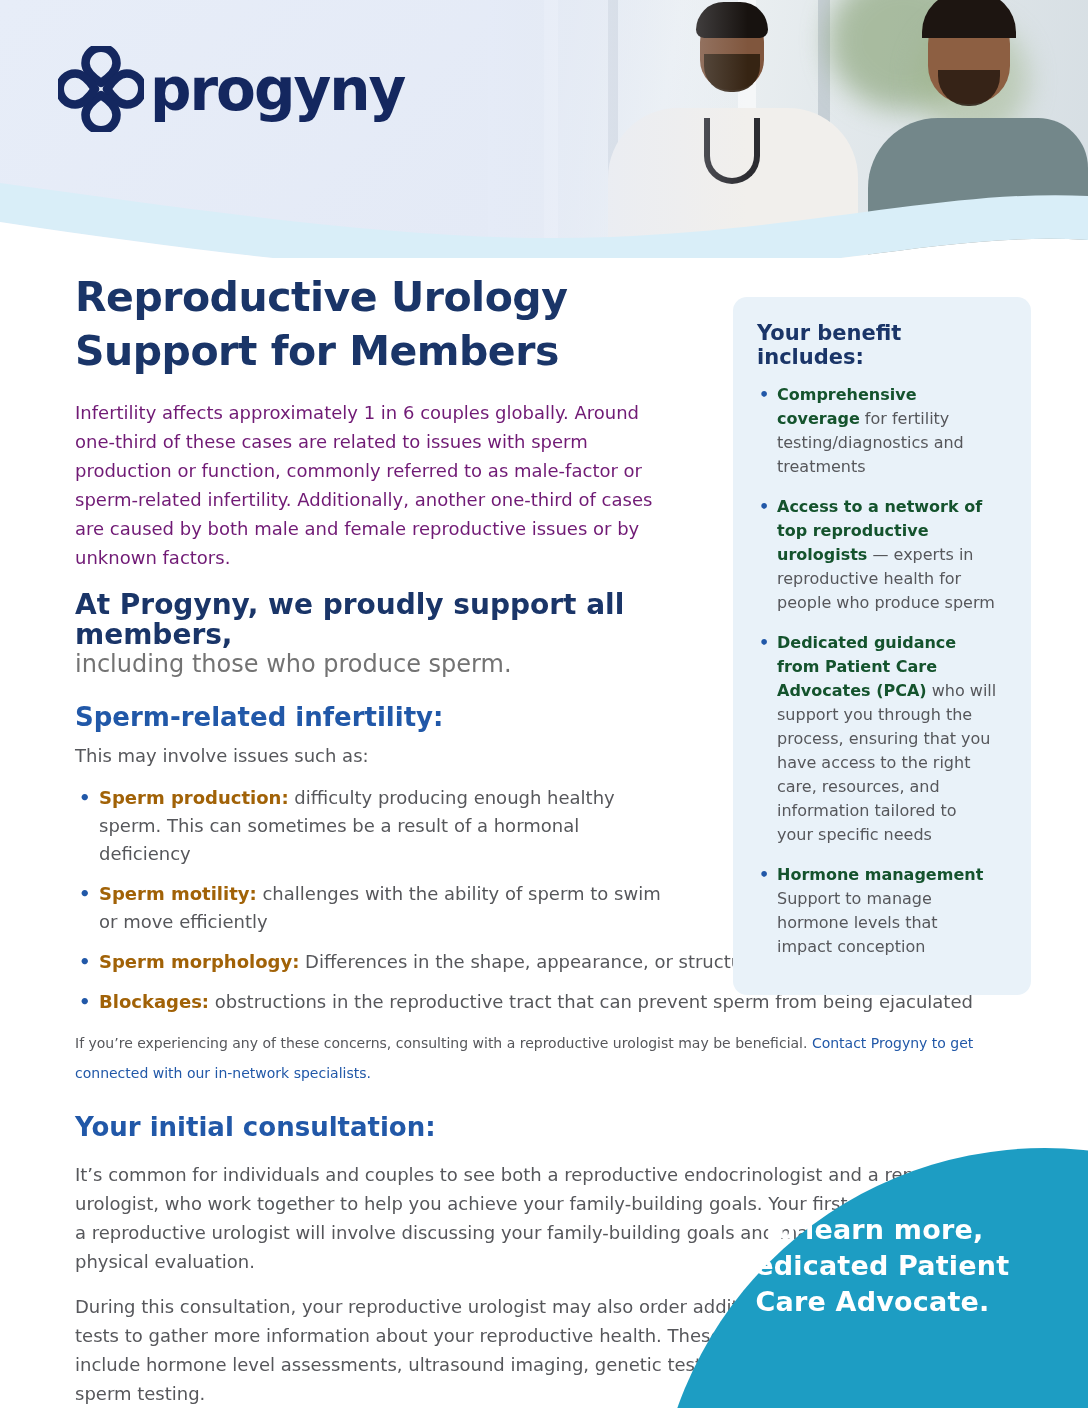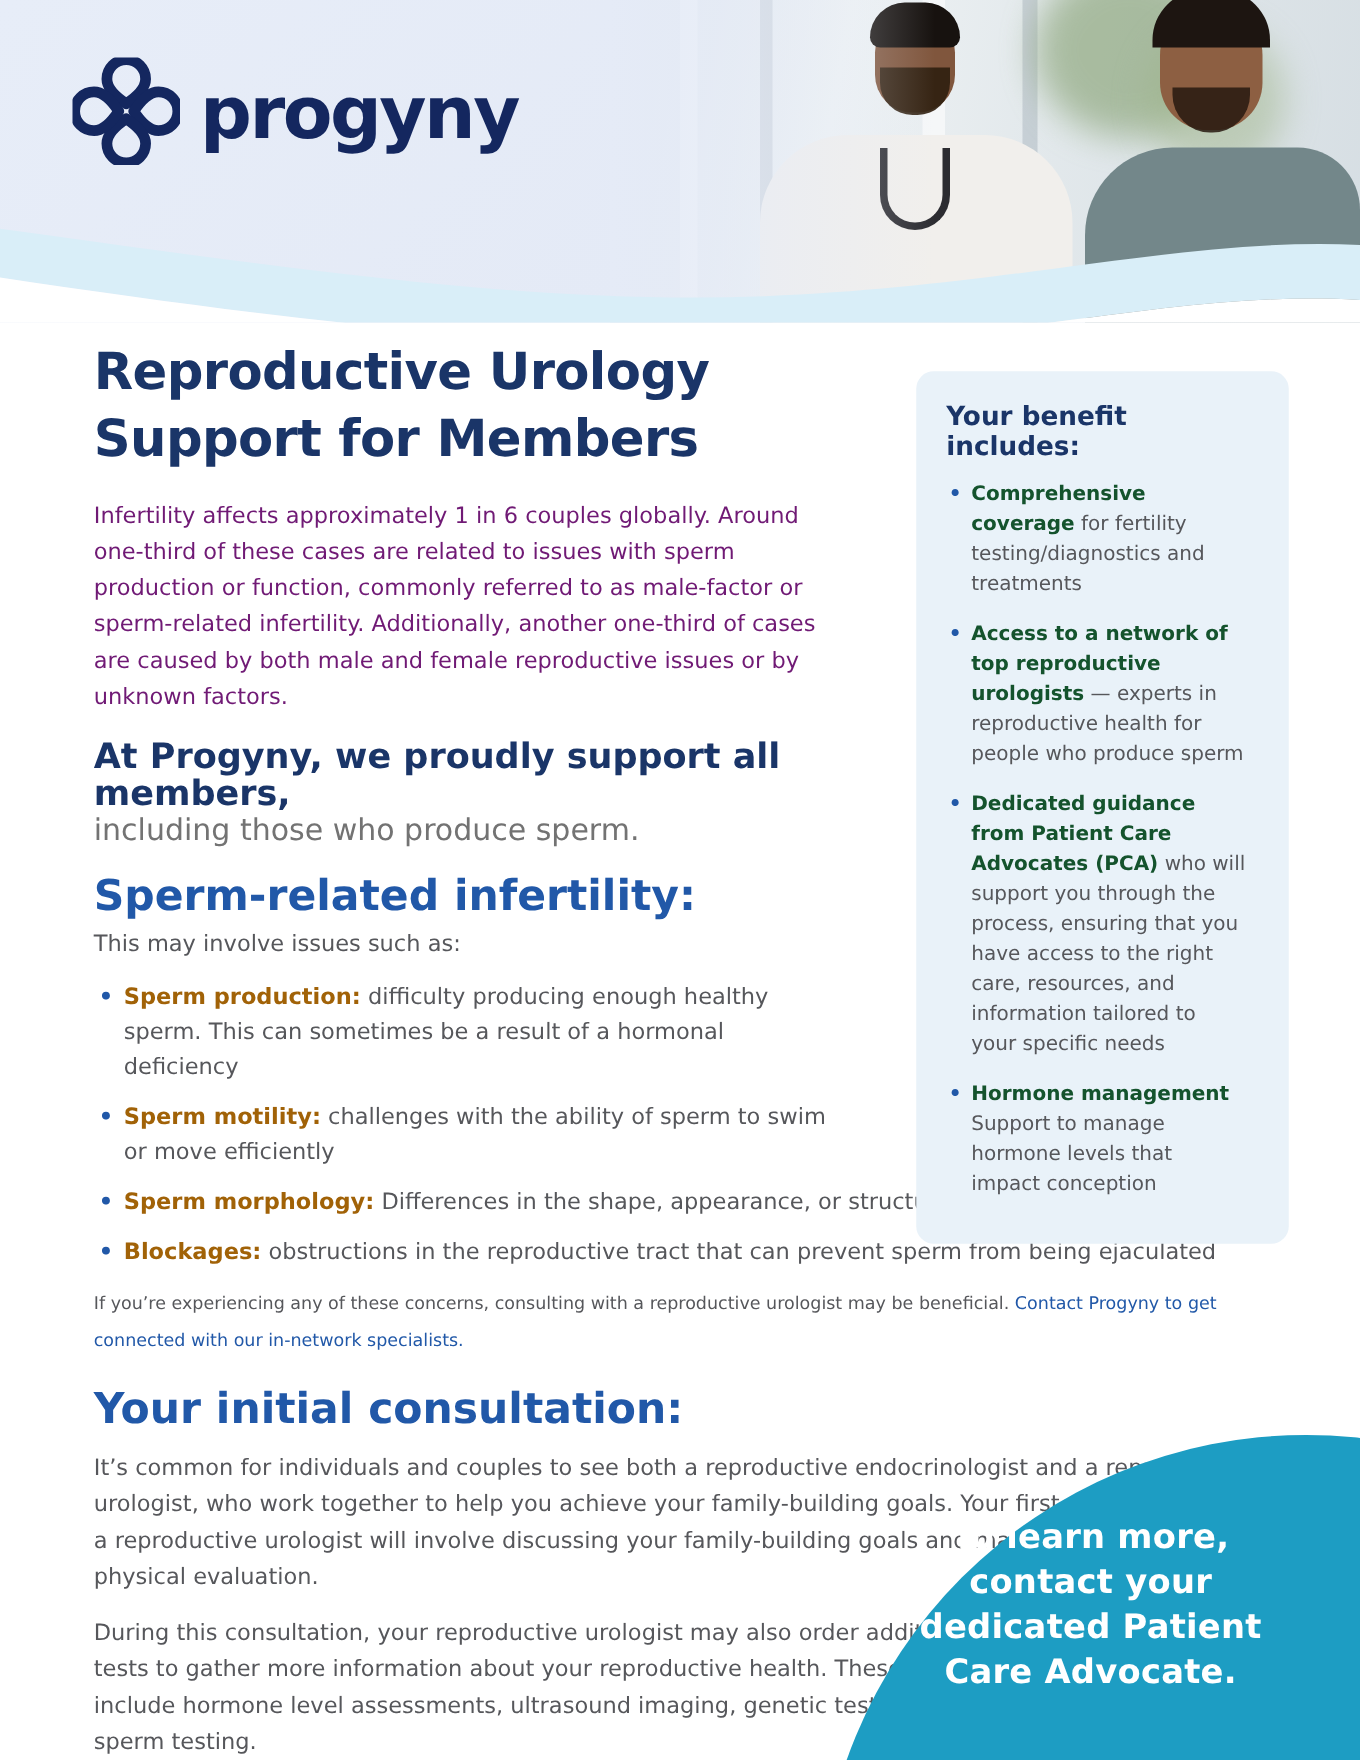--- a/index.html
+++ b/index.html
@@ -43,36 +43,36 @@
   .photo-fade {
     position:absolute; top:0; left:0; width:260px; height:258px;
     background:linear-gradient(90deg,#e5ebf7 0%, rgba(229,235,247,0) 100%);
   }
   .wave-svg { position:absolute; top:0; left:0; }
 
   
   .logo { position:absolute; top:46px; left:58px; display:flex; align-items:center; }
   .logo-text {
     font-size:58px; font-weight:700; letter-spacing:-2px;
-    color:#14275f; line-height:1; margin-left:16px; margin-top:2px;
+    color:#14275f; line-height:1; margin-left:6px; margin-top:2px;
   }
 
   
   .main { position:absolute; left:75px; top:270px; width:942px; }
   .page-title {
     width:580px; color:#1a3568; font-size:41px; line-height:54px;
     font-weight:800; letter-spacing:-0.5px;
   }
   .intro { width:600px; margin-top:20px; font-size:18px; line-height:29px; color:#701a75; }
 
   .support { margin-top:18px; width:620px; }
   .support-heading { color:#1a3568; font-size:28px; font-weight:800; line-height:30px; }
   .support-sub { font-size:24px; line-height:28px; color:#737373; }
 
-  .sec-heading { color:#2158a8; font-size:34px; font-weight:800; margin-top:22px; line-height:34px; }
+  .sec-heading { color:#2158a8; font-size:26px; font-weight:800; margin-top:22px; line-height:34px; }
   .sec-intro { font-size:18px; line-height:28px; margin-top:8px; color:#56575b; }
 
   ul.bullets { list-style:none; margin-top:14px; }
   ul.bullets li {
     position:relative; padding-left:24px; margin-bottom:12px;
     font-size:18px; line-height:28px; color:#56575b;
   }
   ul.bullets li::before {
     content:"•"; position:absolute; left:4px; top:0;
     color:#2158a8; font-weight:700;
@@ -233,16 +233,15 @@
     <li>
       <span class="sb-lead">Hormone management</span>
       <span>Support to manage hormone levels that impact conception</span>
     </li>
   </ul>
 </aside>
 
 <div class="cta-circle"></div>
 <div class="cta-text">
   <span>To learn more,</span>
-  <span>contact your</span>
   <span>dedicated Patient</span>
   <span>Care Advocate.</span>
 </div>
 
 </body></html>

